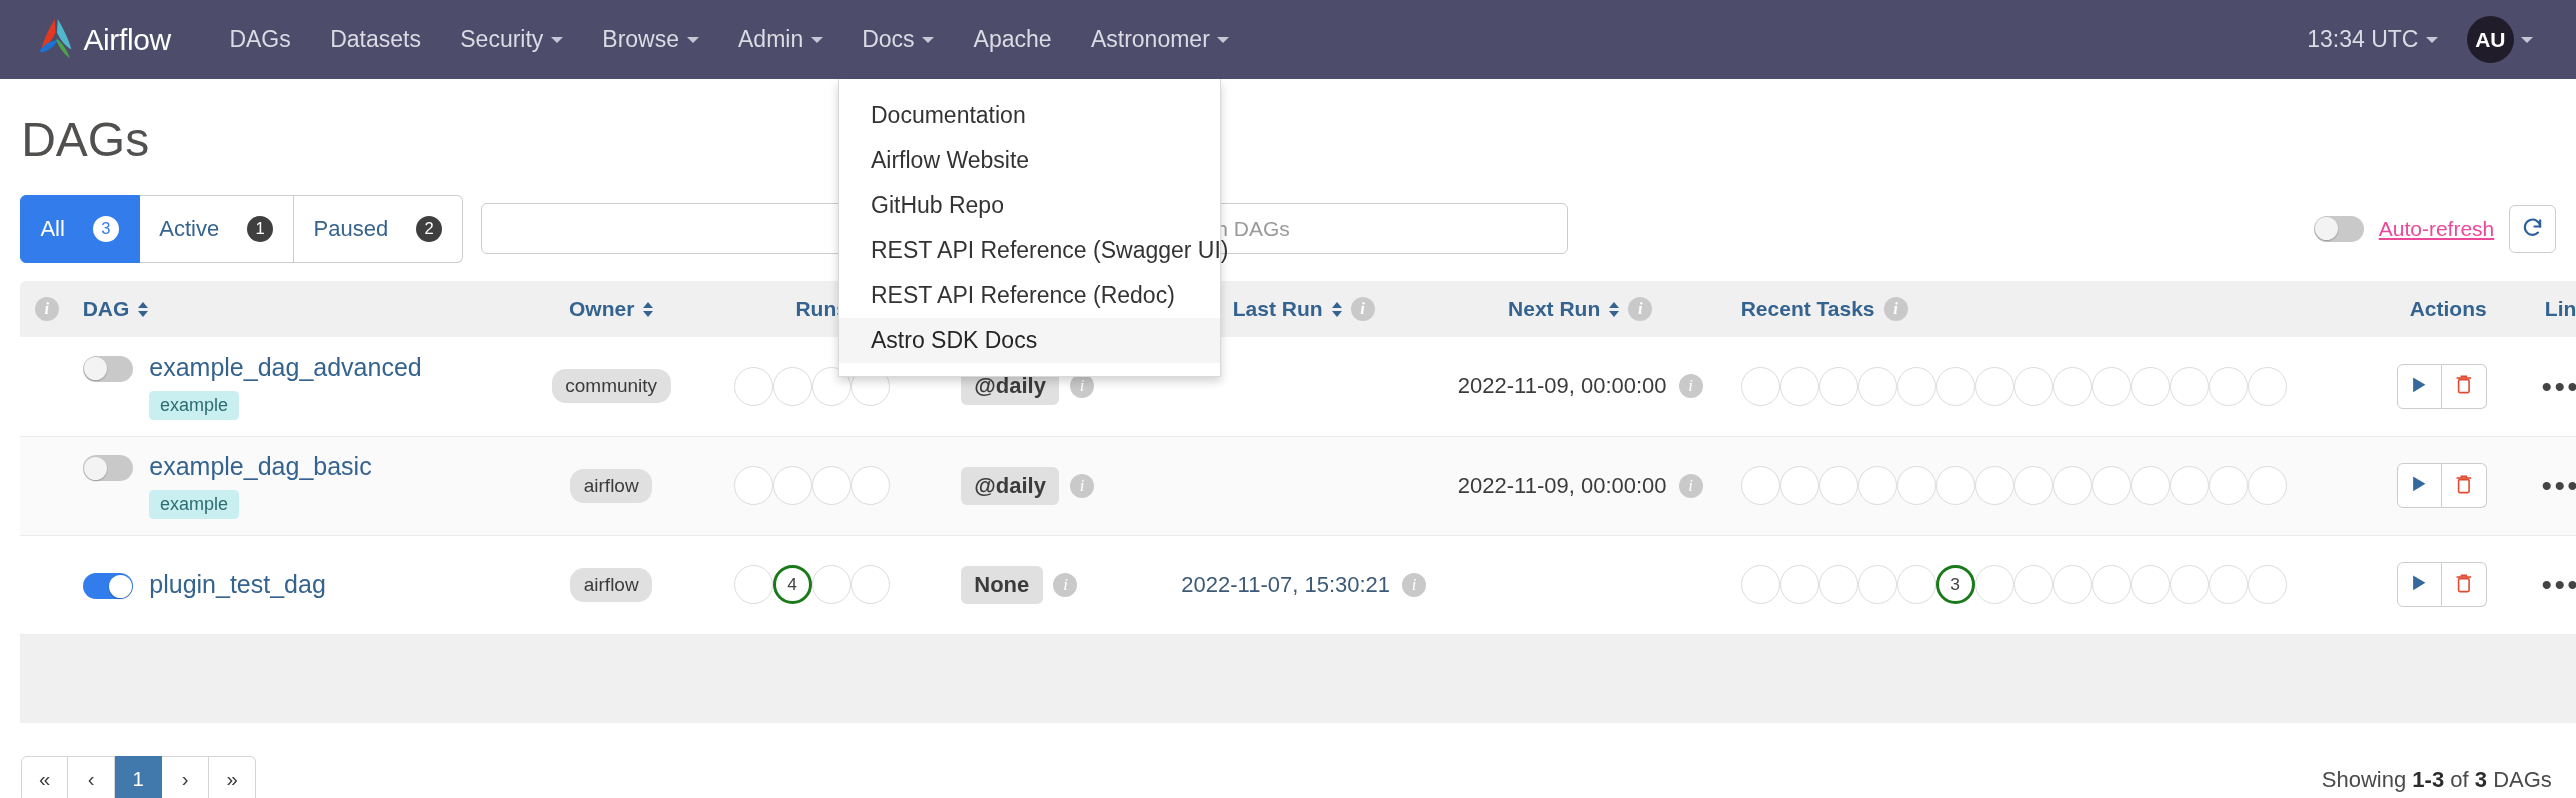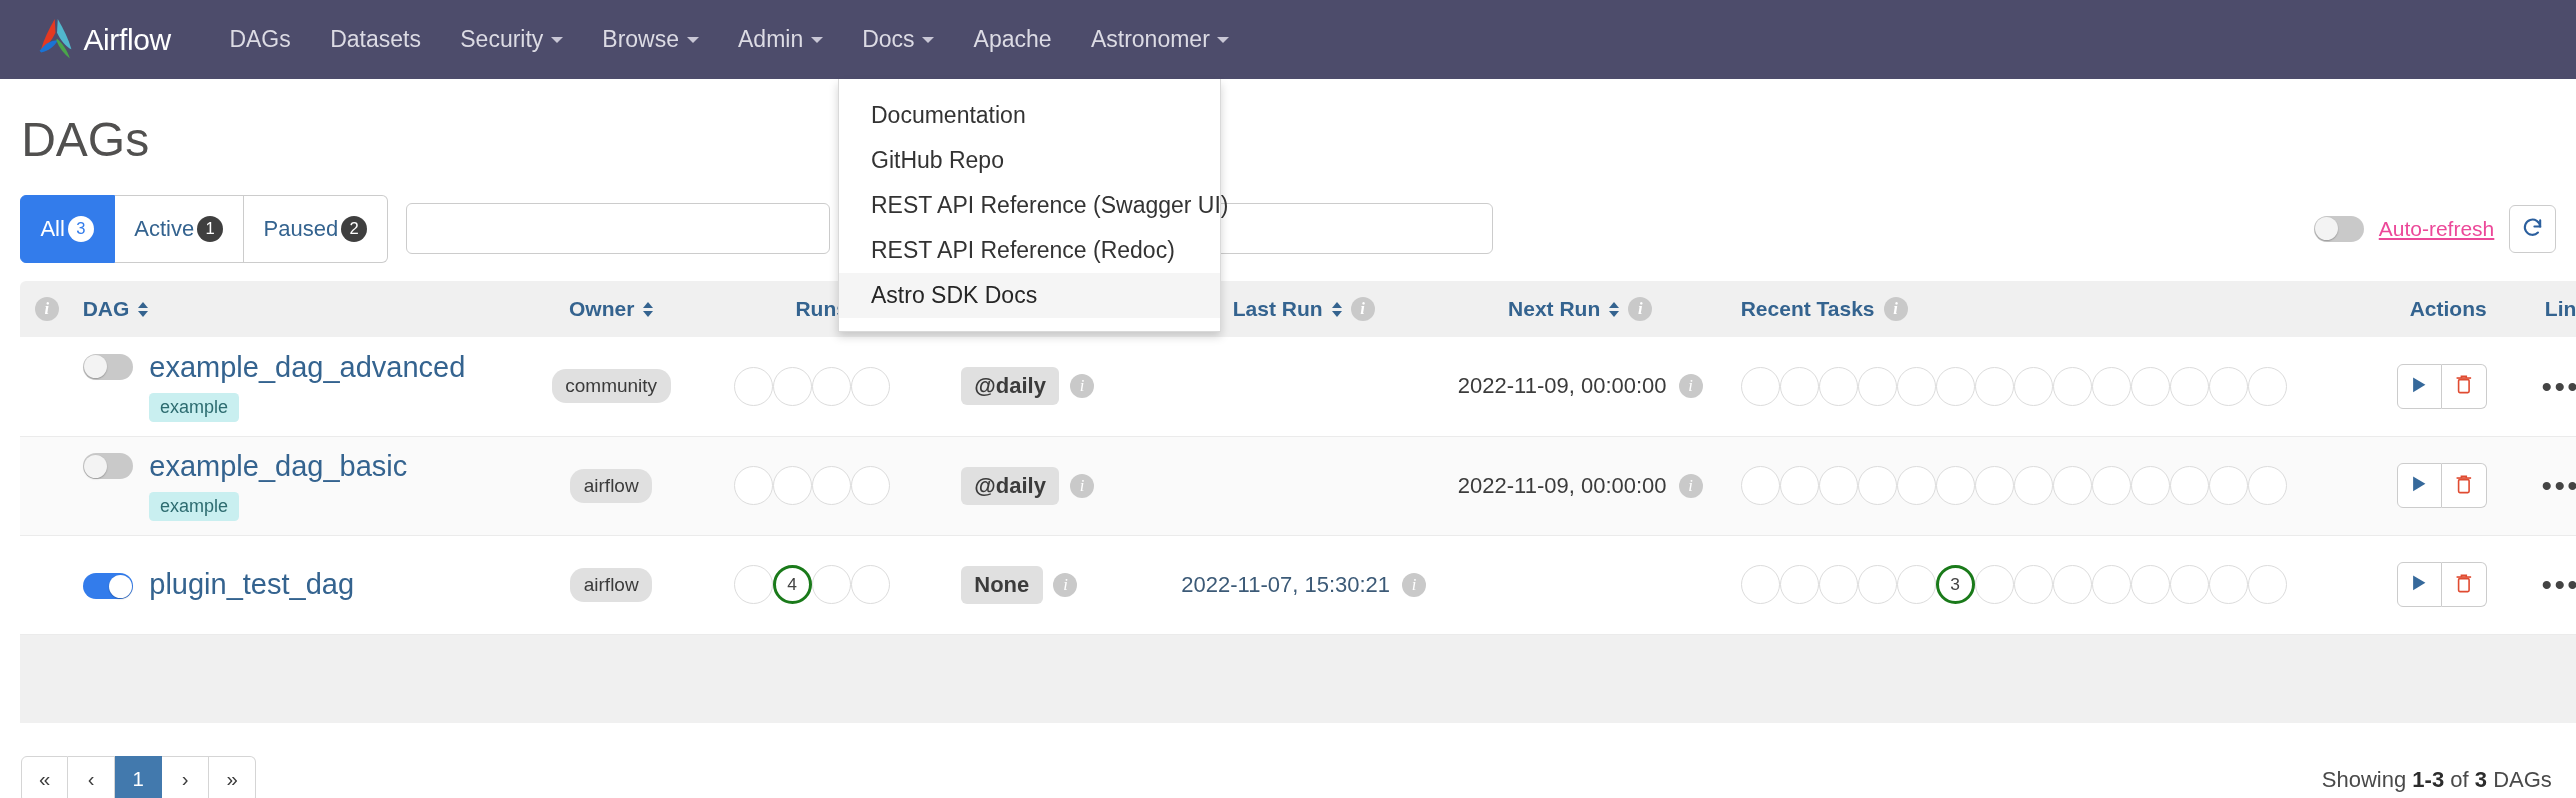--- a/index.html
+++ b/index.html
@@ -100,21 +100,21 @@
 
   .toolbar {
     display: flex;
     align-items: center;
     margin-top: 36px;
     height: 51px;
   }
   .btn-group { display: flex; }
   .filter-btn {
     height: 68px;
-    display: flex; align-items: center; gap: 3px;
+    display: flex; align-items: center; gap: 28px;
     padding: 0 19.7px;
     border: 0.8px solid #cccccc;
     background: #ffffff;
     color: #34638f;
     font-size: 22px;
     cursor: pointer;
   }
   .filter-btn + .filter-btn { border-left: none; }
   .filter-btn:first-child { border-radius: 6px 0 0 6px; }
   .filter-btn:last-child { border-radius: 0 6px 6px 0; }
@@ -230,21 +230,21 @@
     padding: 10.6px 9px;
     vertical-align: middle;
     height: 99px;
   }
   tbody tr.alt td { background: #fafafa; }
   tbody tr.spacer td { height: 89px; background: #f0f0f0; border: none; }
 
   .dagcell { display: flex; align-items: flex-start; gap: 16.6px; }
   .dag-toggle { margin-top: 3px; flex: none; }
   .dag-name {
-    color: #34638f; font-size: 29px; text-decoration: none;
+    color: #34638f; font-size: 25px; text-decoration: none;
     display: block; cursor: pointer;
   }
   .tag-chip {
     display: inline-block;
     margin-top: 9px;
     background: #c9eff0;
     color: #2d6c70;
     border-radius: 4.5px;
     padding: 3.8px 10.6px;
     font-size: 18px;
@@ -371,23 +371,34 @@
     </div>
     <div class="nav-item">
       <span>Apache</span>
     </div>
     <div class="nav-item">
       <span>Astronomer</span>
       <span class="caret"></span>
     </div>
   </div>
 
+  <div class="nav-right">
+    <div class="nav-time">
+      <span>13:34 UTC</span>
+      <span class="caret"></span>
+    </div>
+    <div class="avatar-wrap">
+      <div class="avatar">AU</div>
+      <span class="caret"></span>
+    </div>
+  </div>
 
   <div class="dropdown">
     <div class="dropdown-item">Documentation</div>
+    <div class="dropdown-item">Airflow Website</div>
     <div class="dropdown-item">GitHub Repo</div>
     <div class="dropdown-item">REST API Reference (Swagger UI)</div>
     <div class="dropdown-item">REST API Reference (Redoc)</div>
     <div class="dropdown-item active">Astro SDK Docs</div>
   </div>
 </div>
 
 <div class="page">
 
   <h1 class="page-title">DAGs</h1>

